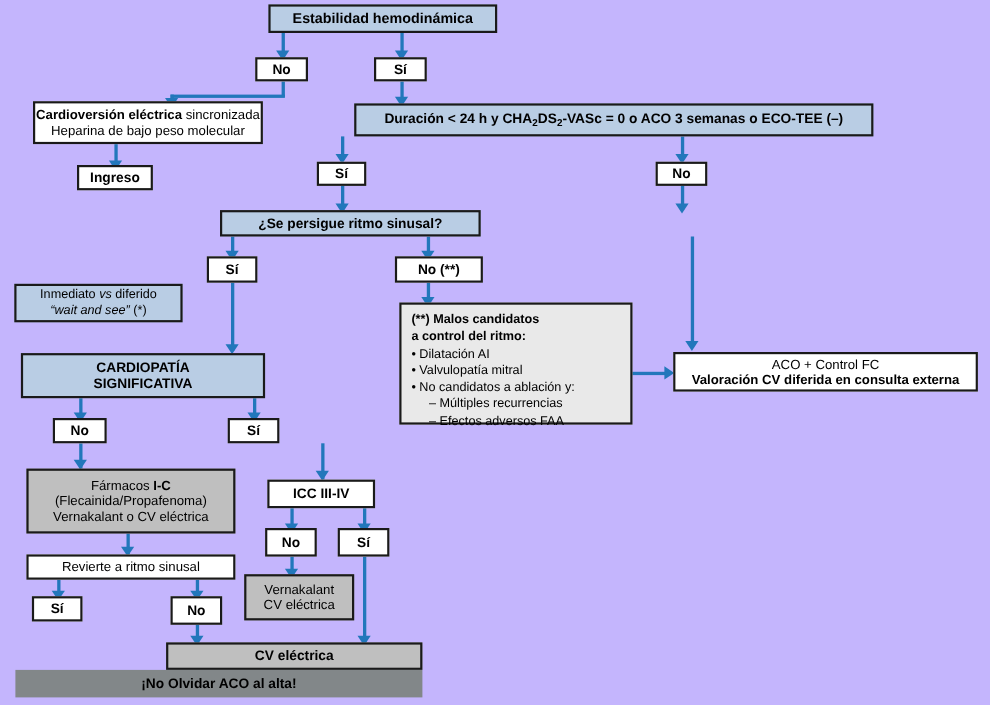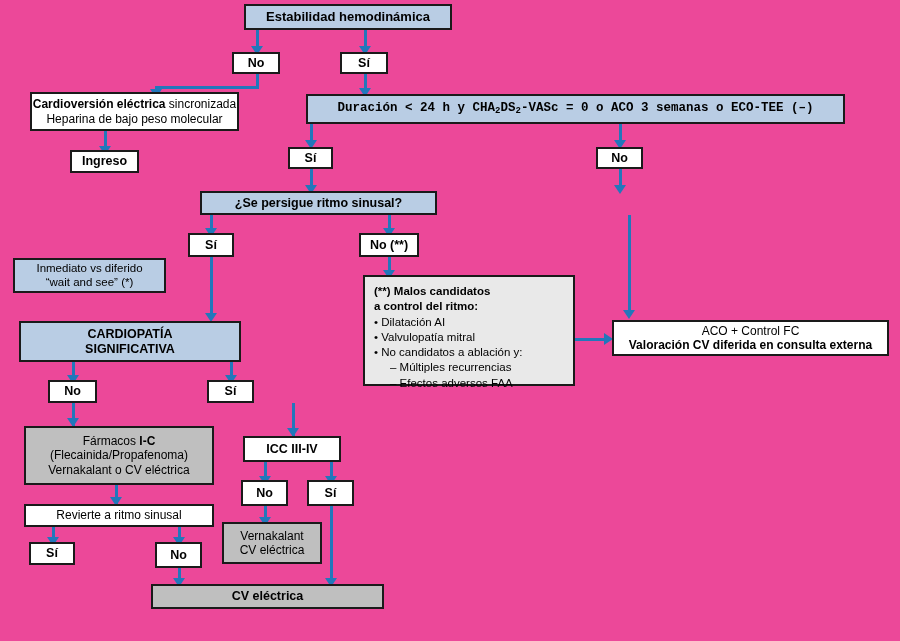--- a/index.html
+++ b/index.html
@@ -9,21 +9,21 @@
   }
   body {
     font-family: "Liberation Sans", sans-serif;
     color: #000000;
   }
   #canvas {
     position: relative;
     width: 900px;
     height: 641px;
     overflow: hidden;
-    background: #ec4899;
+    background: #c4b5fd;
   }
   .node {
     position: absolute;
     box-sizing: border-box;
     border: 2px solid #1a1a1a;
     display: flex;
     flex-direction: column;
     align-items: center;
     justify-content: center;
     text-align: center;
@@ -69,21 +69,21 @@
   }
   .arrow-r {
     position: absolute;
     width: 0; height: 0;
     border-top: 6px solid transparent;
     border-bottom: 6px solid transparent;
     border-left: 9px solid #2277bb;
     z-index: 3;
   }
   .sub { font-size: 0.72em; vertical-align: -0.25em; }
-  .it  { }
+  .it  { font-style: italic; }
   .b   { font-weight: bold; }
   .bullets {
     font-size: 11.5px;
     line-height: 1.33;
     text-align: left;
   }
   .bullets .hdr { font-weight: bold; }
   .bullets .ind { padding-left: 16px; }
 </style>
 </head>
@@ -188,42 +188,42 @@
 
   <div class="node" style="left:30px; top:92px; width:209px; height:39px; font-size:12px;">
     <div><span class="b">Cardioversión eléctrica</span><span> sincronizada</span></div>
     <div>Heparina de bajo peso molecular</div>
   </div>
 
   <div class="node bold" style="left:70px; top:150px; width:69px; height:23px; font-size:12.5px;">
     <span>Ingreso</span>
   </div>
 
-  <div class="node blue bold" style="left:306px; top:94px; width:539px; height:30px; font-size:12.5px;font-family:Liberation Mono, monospace;">
+  <div class="node blue bold" style="left:322px; top:94px; width:472px; height:30px; font-size:12.5px;">
     <span><span>Duración &lt; 24 h y CHA</span><span class="sub">2</span><span>DS</span><span class="sub">2</span><span>-VASc = 0 o ACO 3 semanas o ECO-TEE (–)</span></span>
   </div>
 
   <div class="node yn" style="left:288px; top:147px; width:45px; height:22px;">
     <span>Sí</span>
   </div>
 
   <div class="node yn" style="left:596px; top:147px; width:47px; height:22px;">
     <span>No</span>
   </div>
 
   <div class="node blue bold" style="left:200px; top:191px; width:237px; height:24px; font-size:12.5px;">
     <span>¿Se persigue ritmo sinusal?</span>
   </div>
 
 
   <div class="node yn" style="left:188px; top:233px; width:46px; height:24px;">
     <span>Sí</span>
   </div>
 
-  <div class="node yn" style="left:359px; top:233px; width:60px; height:24px;">
+  <div class="node yn" style="left:359px; top:233px; width:80px; height:24px;">
     <span>No (**)</span>
   </div>
 
   <div class="node blue" style="left:13px; top:258px; width:153px; height:35px; font-size:11.5px;">
     <div><span>Inmediato </span><span class="it">vs</span><span> diferido</span></div>
     <div><span class="it">“wait and see”</span><span> (*)</span></div>
   </div>
 
   <div class="node lgray left" style="left:363px; top:275px; width:212px; height:111px; justify-content:flex-start; padding-top:7px;">
     <div class="bullets">
@@ -287,14 +287,17 @@
 
   <div class="node gray" style="left:222px; top:522px; width:100px; height:42px; font-size:12px;">
     <div>Vernakalant</div>
     <div>CV eléctrica</div>
   </div>
 
   <div class="node gray bold" style="left:151px; top:584px; width:233px; height:25px; font-size:12.5px;">
     <span>CV eléctrica</span>
   </div>
 
+  <div class="node darkbar bold" style="left:14px; top:609px; width:370px; height:25px; font-size:12.5px;">
+    <span>¡No Olvidar ACO al alta!</span>
+  </div>
 
 </div>
 
 </body></html>

